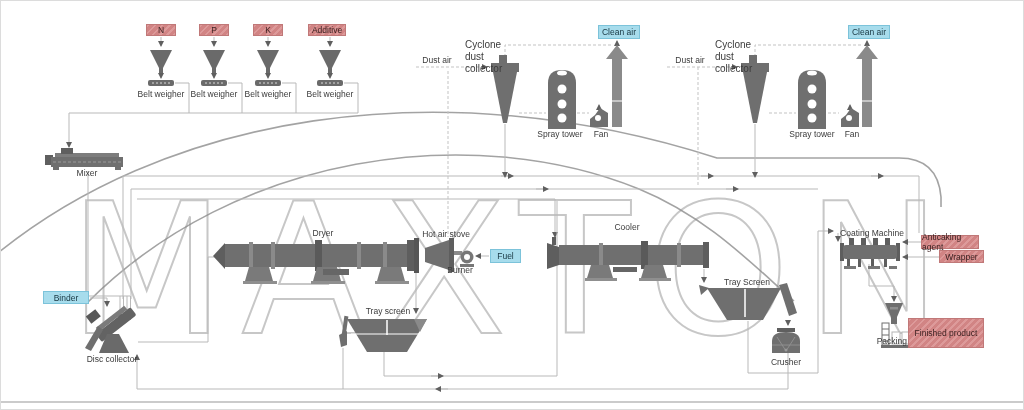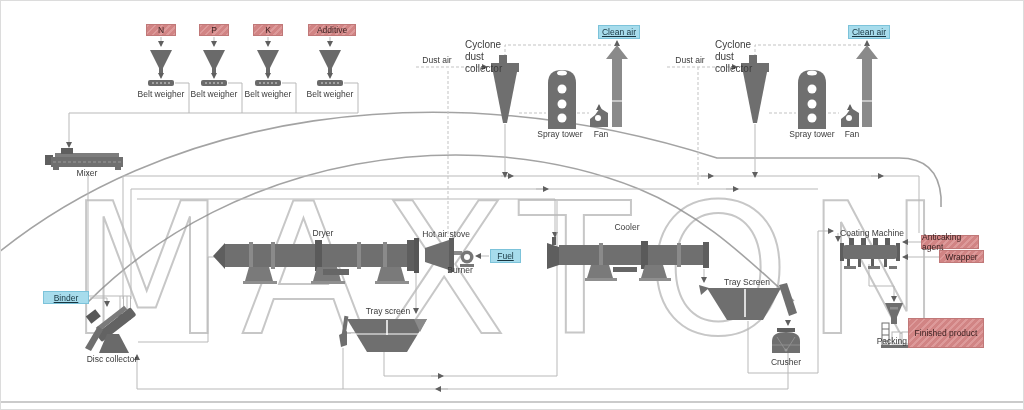--- a/index.html
+++ b/index.html
@@ -9,21 +9,21 @@
   #wires{position:absolute;left:0;top:0;}
   .lbl{position:absolute;transform:translateX(-50%);font-size:8.5px;line-height:1.15;
        color:#3b3b3b;white-space:nowrap;text-align:left;}
   .lbl-l{position:absolute;font-size:10px;line-height:1.2;color:#3b3b3b;
        white-space:pre-line;text-align:left;}
   .tag-red{position:absolute;display:flex;align-items:center;justify-content:center;
        background:repeating-linear-gradient(135deg,#dd9a9a 0 2px,#d18484 2px 5px);
        border:1px solid #c07878;color:#3c2222;font-size:8.5px;box-sizing:border-box;}
   .tag-cyan{position:absolute;display:flex;align-items:center;justify-content:center;
        background:#a7dcec;border:1px solid #7cc3da;color:#173540;font-size:8.5px;
-       box-sizing:border-box;text-decoration:underline;}
+       box-sizing:border-box;}
   .bottom-rule{position:absolute;left:0;top:400px;width:1024px;height:2px;background:#cbcbcb;}
 </style>
 </head>
 <body>
 
 <div id="canvas">
 
 <svg id="wires" width="1024" height="410" viewBox="0 0 1024 410">
   <defs>
     <marker id="ar" markerWidth="6" markerHeight="6" refX="5" refY="3" orient="auto">
@@ -291,21 +291,21 @@
 
 <div class="tag-red" style="left:145px;top:23px;width:30px;height:12px">
       <span>N</span>
     </div>
 <div class="tag-red" style="left:198px;top:23px;width:30px;height:12px">
       <span>P</span>
     </div>
 <div class="tag-red" style="left:252px;top:23px;width:30px;height:12px">
       <span>K</span>
     </div>
-<div class="tag-red" style="left:307px;top:23px;width:48px;height:12px">
+<div class="tag-red" style="left:307px;top:23px;width:38px;height:12px">
       <span>Additive</span>
     </div>
 
 <div class="lbl" style="left:160px;top:89px">Belt weigher</div>
 <div class="lbl" style="left:213px;top:89px">Belt weigher</div>
 <div class="lbl" style="left:267px;top:89px">Belt weigher</div>
 <div class="lbl" style="left:329px;top:89px">Belt weigher</div>
 
 <div class="lbl" style="left:86px;top:168px">Mixer</div>
 <div class="lbl" style="left:111px;top:354px">Disc collector</div>

